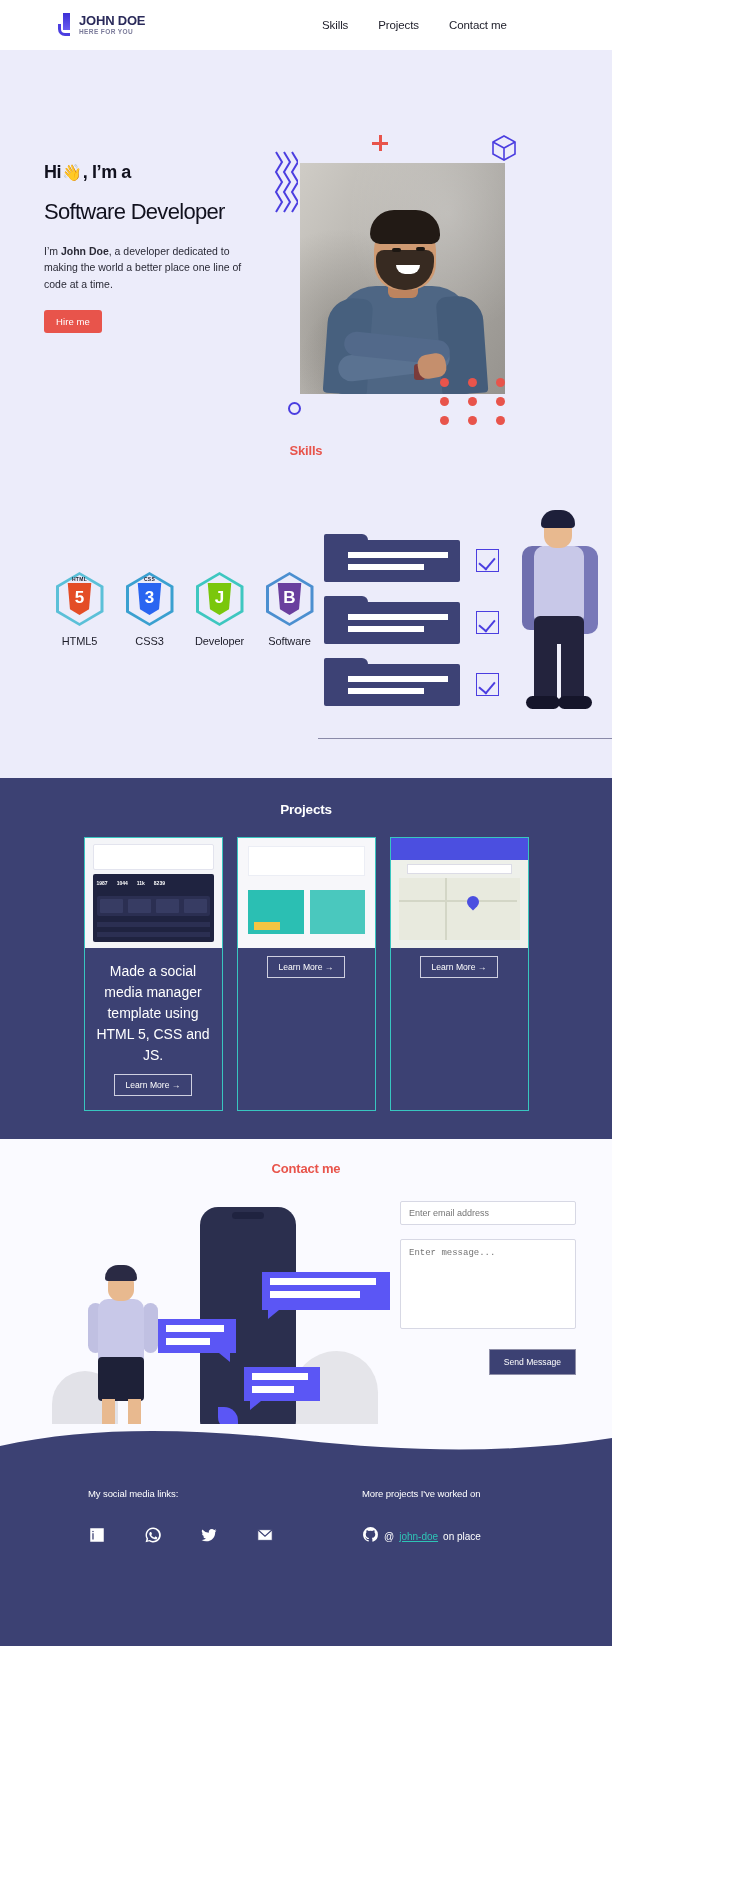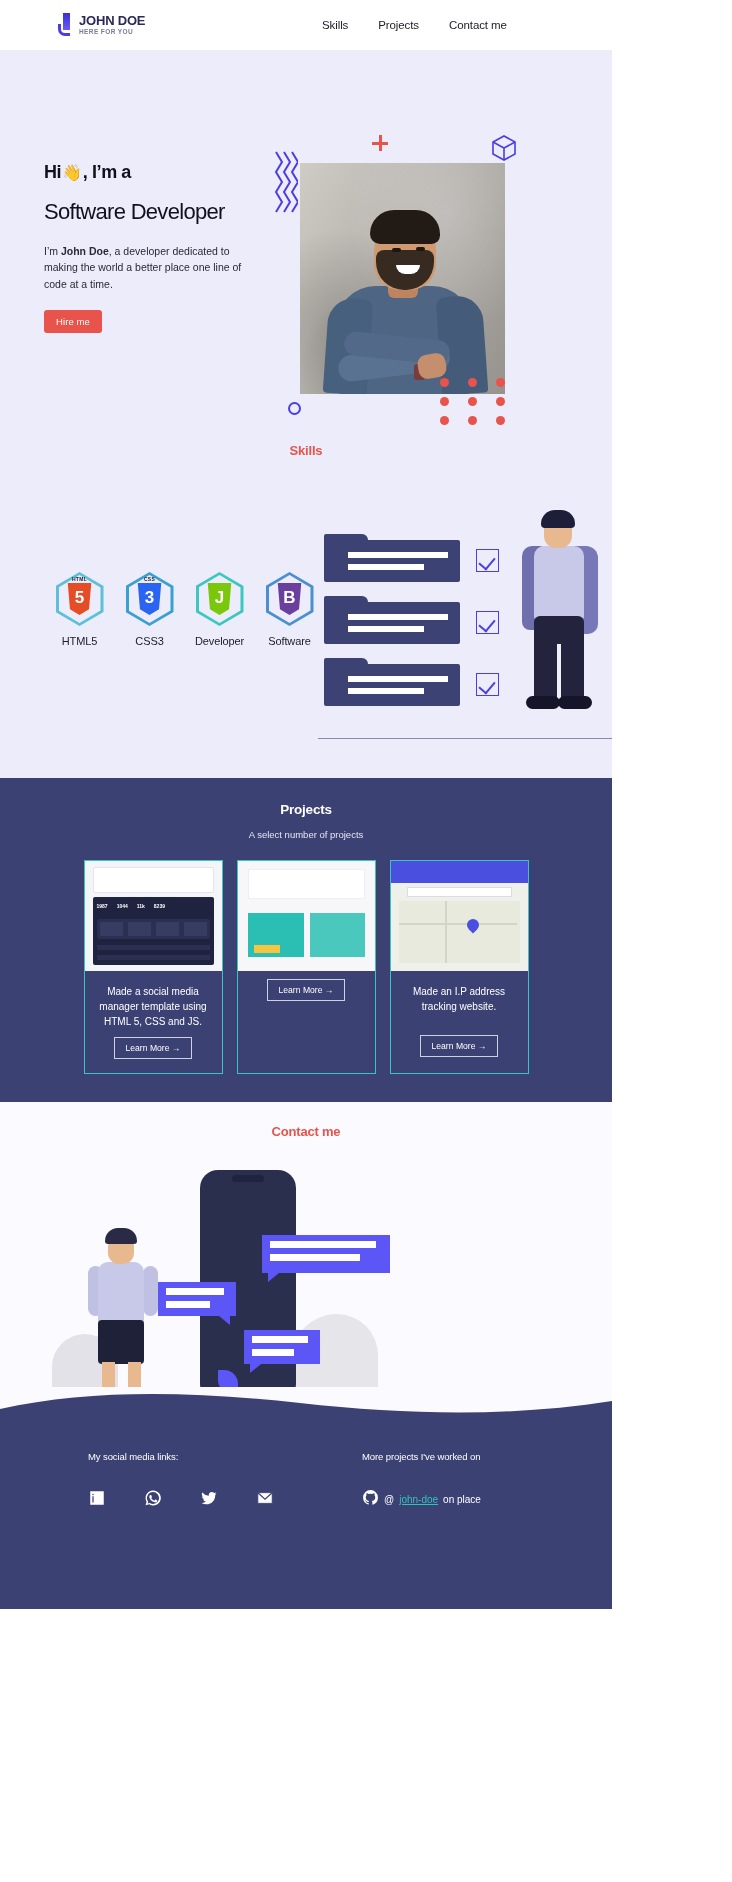--- a/index.html
+++ b/index.html
@@ -240,21 +240,21 @@
   }
   .proj-sub {
     text-align:center; color:#e6e6f2; font-size: 9.5px; margin-top: 12px;
   }
   .cards { display:flex; gap: 14px; justify-content:center; margin-top: 20px; }
   .card {
     width: 139px; border: 1.6px solid #38c6c0; background: #3c4173;
   }
   .thumb { height: 110px; background: #f2f2f5; position: relative; overflow:hidden; }
   .card-text {
-    color:#fff; font-size: 10px; line-height: 1.5; text-align:center;
+    color:#fff; font-size: 14px; line-height: 1.5; text-align:center;
     padding: 13px 9px 0; min-height: 56px;
   }
   .learn {
     display:block; margin: 8px auto 14px; background: transparent;
     border: 1.3px solid #cfd0e0; color:#fff; font-size: 8.6px;
     padding: 5px 11px; font-family: inherit; cursor:pointer;
   }
   
   .t1-bg { position:absolute; inset:0; background:#f4f5f8; }
   .t1-top { position:absolute; left:8px; top:6px; right:8px; height:26px; background:#fff;
@@ -530,21 +530,20 @@
           <div class="p-split"></div>
         <div class="shoeL"></div>
           <div class="shoeR"></div>
       </div>
       <div class="floor-line"></div>
     </div>
   </div>
 
   <div class="projects">
     <div class="proj-title">Projects</div>
-    <div class="proj-sub">A select number of projects</div>
     <div class="cards">
 
       <div class="card">
         <div class="thumb">
           <div class="t1-bg"></div>
             <div class="t1-top"></div>
             <div class="t1-dark"></div>
           <div class="t1-stats">
               <span>1987</span>
               <span>1044</span>
@@ -578,21 +577,20 @@
       <div class="card">
         <div class="thumb">
           <div class="t3-bg"></div>
             <div class="t3-bar"></div>
             <div class="t3-search"></div>
           <div class="t3-map"></div>
             <div class="t3-road1"></div>
             <div class="t3-road2"></div>
           <div class="t3-pin"></div>
         </div>
-        <div class="card-text">Made an I.P address tracking website.</div>
         <button class="learn">Learn More →</button>
       </div>
 
     </div>
   </div>
 
   <div class="contact">
     <div class="contact-title">Contact me</div>
 
     <div class="rock1"></div>
@@ -618,20 +616,25 @@
         <div class="armB"></div>
         <div class="body3"></div>
       <div class="h3"></div>
         <div class="hair3"></div>
         <div class="shorts"></div>
       <div class="legA"></div>
         <div class="legB"></div>
     </div>
     <div class="shadow"></div>
 
+    <div class="form">
+      <input class="inp" type="text" placeholder="Enter email address" style="">
+      <textarea class="ta" placeholder="Enter message..." style=""></textarea>
+      <button class="send">Send Message</button>
+    </div>
   </div>
 
   <div class="wave-wrap">
     <svg width="612" height="40" viewBox="0 0 612 40" preserveAspectRatio="none">
       <path d="M0 22 C 90 2, 190 4, 300 16 C 410 28, 510 30, 612 14 L612 40 L0 40 Z" fill="#3c4173"></path>
     </svg>
   </div>
 
   <div class="footer">
     <div class="foot-col" style="left:88px;">

